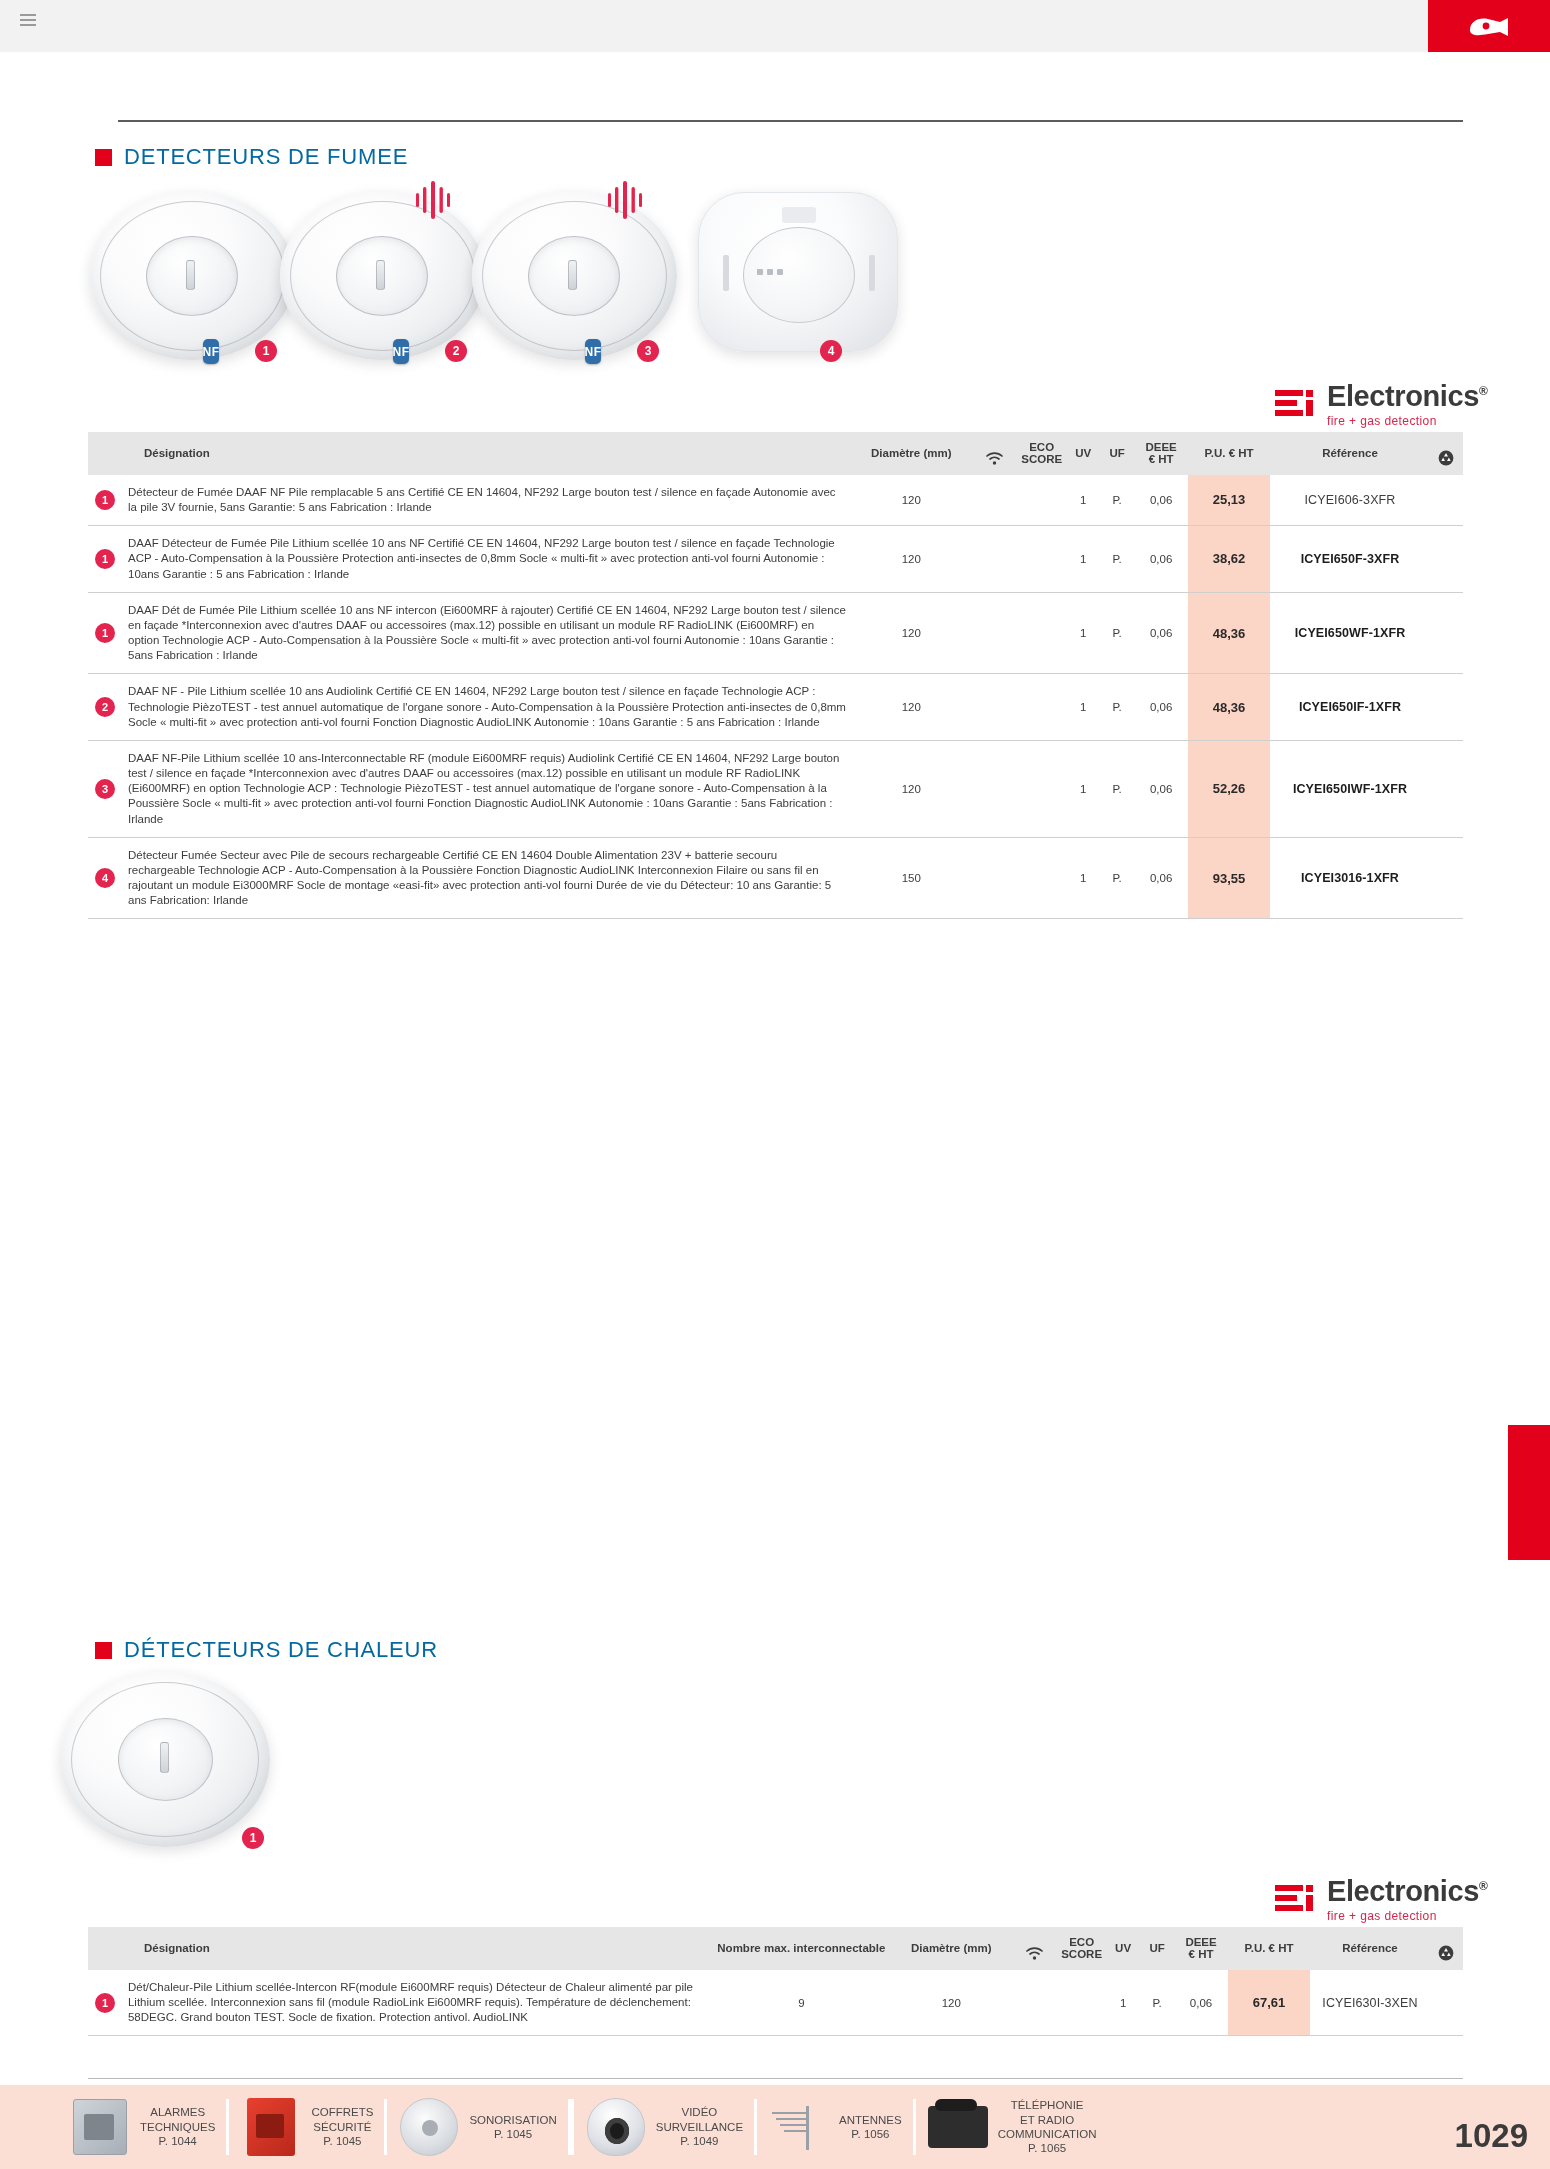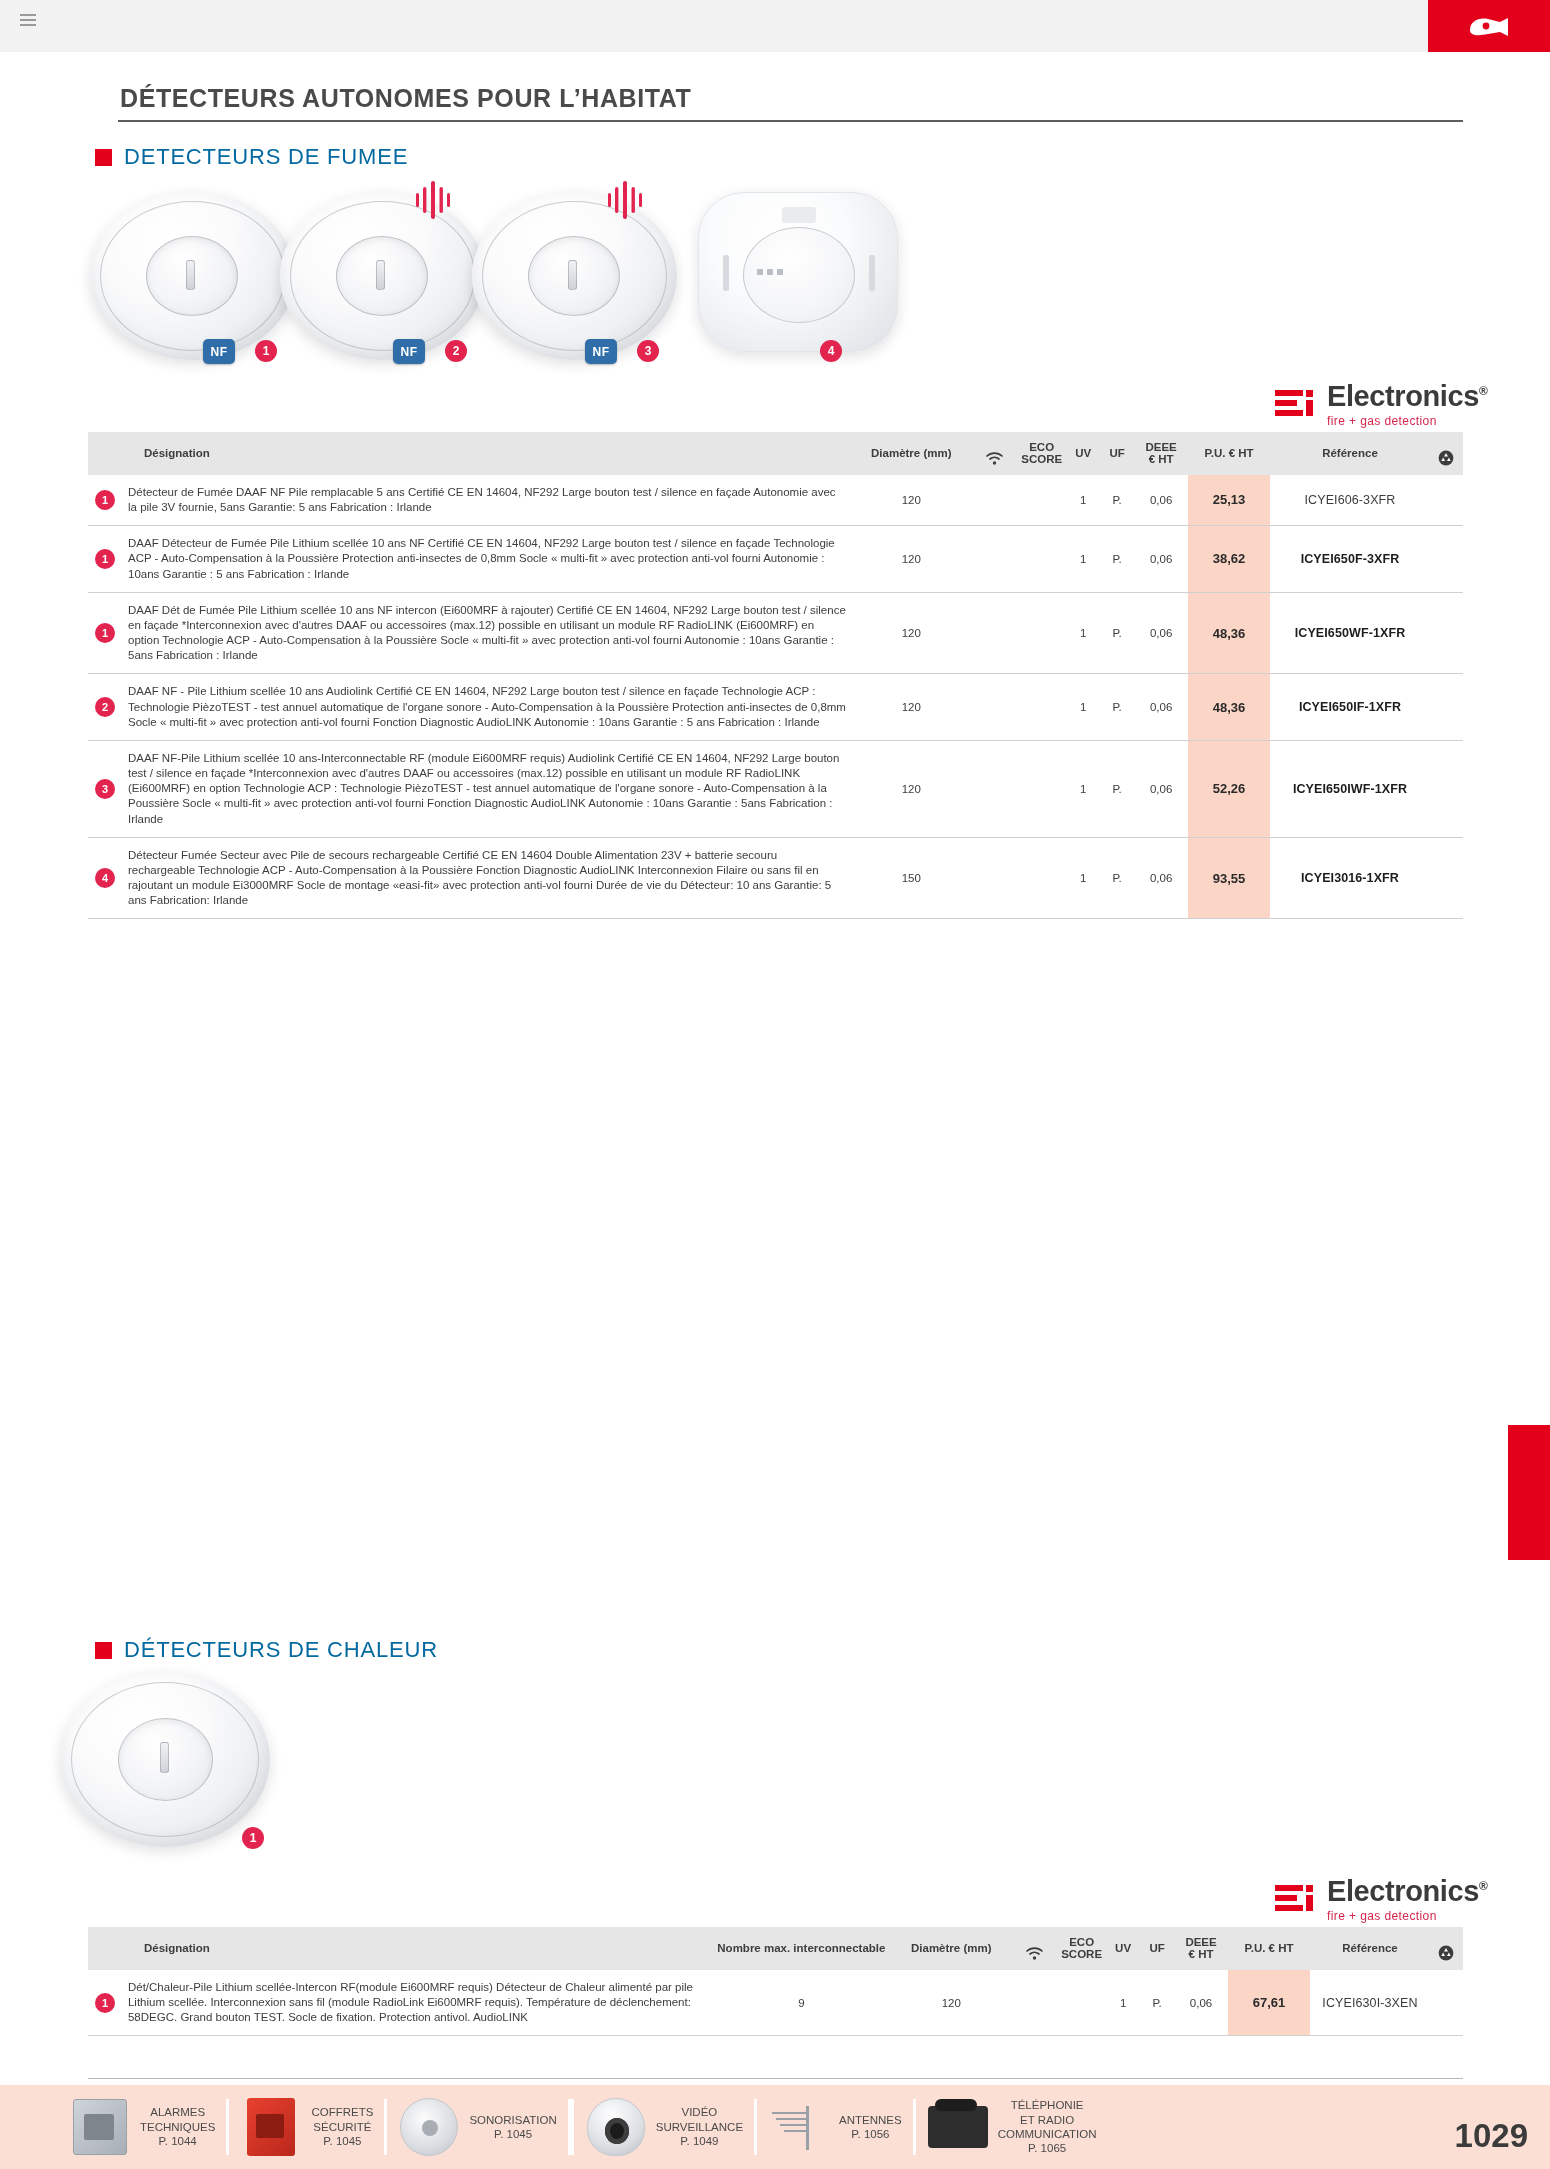--- a/index.html
+++ b/index.html
@@ -115,21 +115,21 @@
   .detector-sq .dots i{
     width:6px;height:6px;background:#b9bec5;display:block;border-radius:1px;
   }
   .detector-sq .logo{
     position:absolute; width:34px;height:16px;
     background:#e9ebee; border-radius:3px;
   }
 
   
   .nf-badge{
-    position:absolute; width:32px; height:25px; border-radius:5px;
+    position:absolute; width:16px; height:25px; border-radius:5px;
     background:#2f6ea8;
     color:#fff; font-size:12px; font-weight:bold;
     display:flex; align-items:center; justify-content:center;
     letter-spacing:.5px;
     font-family:"Liberation Sans", sans-serif;
     box-shadow:0 1px 2px rgba(0,0,0,.25);
   }
 
   
   .rf-wave{ position:absolute; }
@@ -282,21 +282,20 @@
       <path d="M4 17 C4 9, 12 4, 22 6 L34 9 L34 19 L22 21 C12 23, 4 23, 4 17 Z" fill="#fff"></path>
       <circle cx="20" cy="13" r="3.4" fill="#e2001a"></circle>
       <path d="M34 9 L42 5 L42 23 L34 19 Z" fill="#fff"></path>
     </svg>
   </div>
 </div>
 <div class="side-bookmark"></div>
 
 <div class="page">
 
-  <div class="main-title">DÉTECTEURS AUTONOMES POUR L’HABITAT</div>
   <div class="title-rule"></div>
 
   <div class="section-head" style="left:95px; top:92px;">
     <span class="sq"></span>
     <span class="txt">DETECTEURS DE FUMEE</span>
   </div>
 
   <div class="photo-band" style="left:90px; top:130px; width:1170px; height:250px;">
 
     <div class="detector" style="left:0px; top:10px; width:205px; height:168px;">

